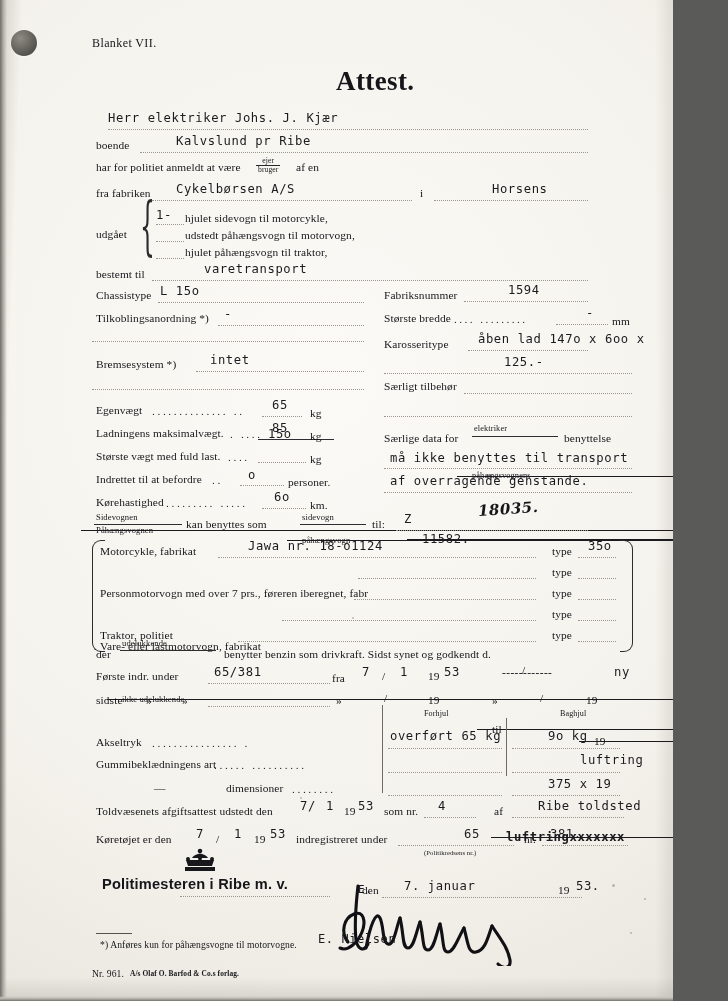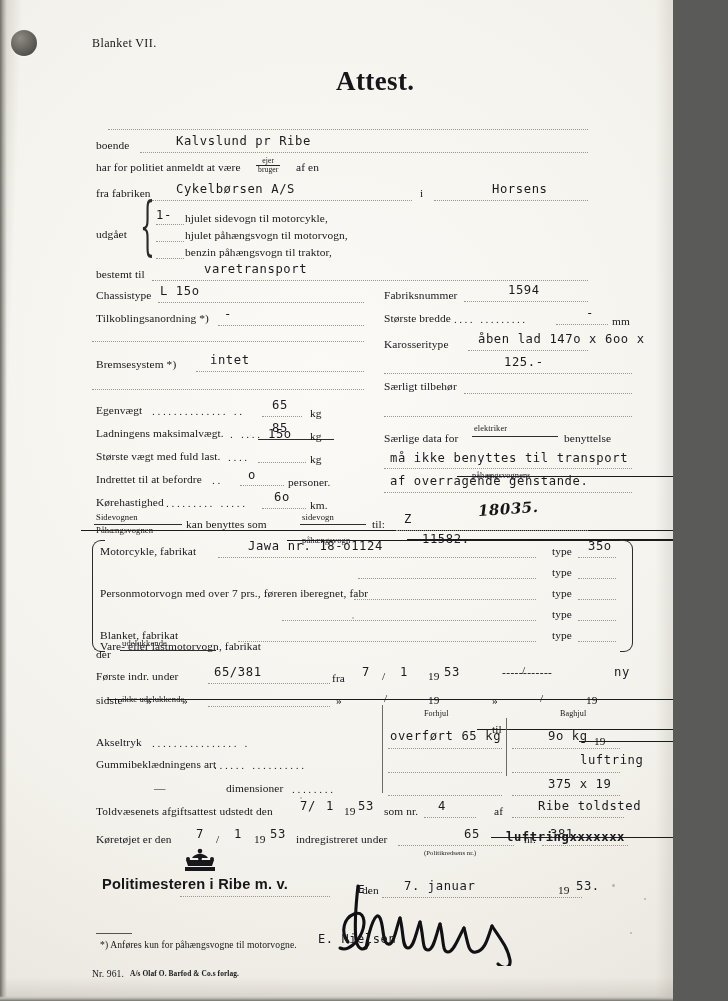--- a/index.html
+++ b/index.html
@@ -71,20 +71,21 @@
   <div class="edge-l"></div>
   <div class="edge-b"></div>
   <div class="hole"></div>
 
   <div class="sheet">
 
     <div class="pr printed" style="left:92px;top:36px;font-size:12px;letter-spacing:.4px;">Blanket VII.</div>
 
     <div class="pr title" style="left:336px;top:66px;">Attest.</div>
 
+    <div class="pr tw" style="left:108px;top:111px;">Herr elektriker Johs. J. Kjær</div>
     <div class="dots" style="left:108px;top:129px;width:480px;"></div>
 
     <div class="pr printed" style="left:96px;top:139px;">boende</div>
     <div class="pr tw" style="left:176px;top:134px;">Kalvslund pr Ribe</div>
     <div class="dots" style="left:140px;top:152px;width:448px;"></div>
 
     <div class="pr printed" style="left:96px;top:161px;">har for politiet anmeldt at være</div>
     <div class="pr printed" style="left:256px;top:156px;">
       <span class="frac">
         <span class="num">ejer</span>
@@ -101,25 +102,25 @@
     <div class="dots" style="left:434px;top:200px;width:154px;"></div>
 
     <div class="pr printed" style="left:96px;top:228px;">udgået</div>
     <div class="brace" style="left:140px;top:211px;font-size:26px;transform:scaleY(2.45) scaleX(.9);">{</div>
 
     <div class="pr tw" style="left:156px;top:208px;">1-</div>
     <div class="pr printed" style="left:185px;top:212px;">hjulet sidevogn til motorcykle,</div>
     <div class="dots" style="left:156px;top:224px;width:28px;"></div>
 
     <div class="pr tw" style="left:156px;top:225px;"></div>
-    <div class="pr printed" style="left:185px;top:229px;">hjulet påhængsvogn til motorvogn,</div>
+    <div class="pr printed" style="left:185px;top:229px;">udstedt påhængsvogn til motorvogn,</div>
     <div class="dots" style="left:156px;top:241px;width:28px;"></div>
 
     <div class="pr tw" style="left:156px;top:242px;"></div>
-    <div class="pr printed" style="left:185px;top:246px;">benzin påhængsvogn til traktor,</div>
+    <div class="pr printed" style="left:185px;top:246px;">hjulet påhængsvogn til traktor,</div>
     <div class="dots" style="left:156px;top:258px;width:28px;"></div>
 
     <div class="pr printed" style="left:96px;top:268px;">bestemt til</div>
     <div class="pr tw" style="left:204px;top:262px;">varetransport</div>
     <div class="dots" style="left:152px;top:280px;width:436px;"></div>
 
     <div class="pr printed" style="left:96px;top:289px;">Chassistype</div>
     <div class="pr tw" style="left:160px;top:284px;">L 15o</div>
     <div class="dots" style="left:158px;top:302px;width:206px;"></div>
 
@@ -225,29 +226,30 @@
     <div class="pr printed" style="left:100px;top:587px;">Personmotorvogn med over 7 prs., føreren iberegnet, fabr</div>
     <div class="dots" style="left:354px;top:599px;width:182px;"></div>
     <div class="pr printed" style="left:552px;top:587px;">type</div>
     <div class="dots" style="left:578px;top:599px;width:38px;"></div>
 
     <div class="pr printed" style="left:100px;top:608px;margin-top:32px;">Vare- eller lastmotorvogn, fabrikat</div>
     <div class="dots" style="left:282px;top:620px;width:254px;"></div>
     <div class="pr printed" style="left:552px;top:608px;">type</div>
     <div class="dots" style="left:578px;top:620px;width:38px;"></div>
 
-    <div class="pr printed" style="left:100px;top:629px;">Blanket, fabrikat</div>
+    <div class="pr printed" style="left:100px;top:629px;">Traktor, politiet</div>
     <div class="dots" style="left:238px;top:641px;width:298px;"></div>
     <div class="pr printed" style="left:552px;top:629px;">type</div>
     <div class="dots" style="left:578px;top:641px;width:38px;"></div>
 
     <div class="pr printed" style="left:96px;top:648px;">der</div>
     <div class="pr printed" style="left:122px;top:638px;font-size:8.6px;">udelukkende</div>
     <div class="rule" style="left:120px;top:650px;width:96px;border-color:#2e2e32;"></div>
     <div class="pr printed strike" style="left:122px;top:651px;font-size:8.6px;">ikke udelukkende</div>
+    <div class="pr printed" style="left:224px;top:648px;">benytter benzin som drivkraft. Sidst synet og godkendt d.</div>
 
     <div class="pr printed" style="left:96px;top:670px;">Første indr. under</div>
     <div class="pr tw" style="left:214px;top:665px;">65/381</div>
     <div class="dots" style="left:208px;top:683px;width:122px;"></div>
     <div class="pr printed" style="left:332px;top:672px;">fra</div>
     <div class="pr tw" style="left:362px;top:665px;">7</div>
     <div class="pr printed" style="left:382px;top:670px;">/</div>
     <div class="pr tw" style="left:400px;top:665px;">1</div>
     <div class="pr printed" style="left:428px;top:670px;">19</div>
     <div class="pr tw" style="left:444px;top:665px;">53</div>

